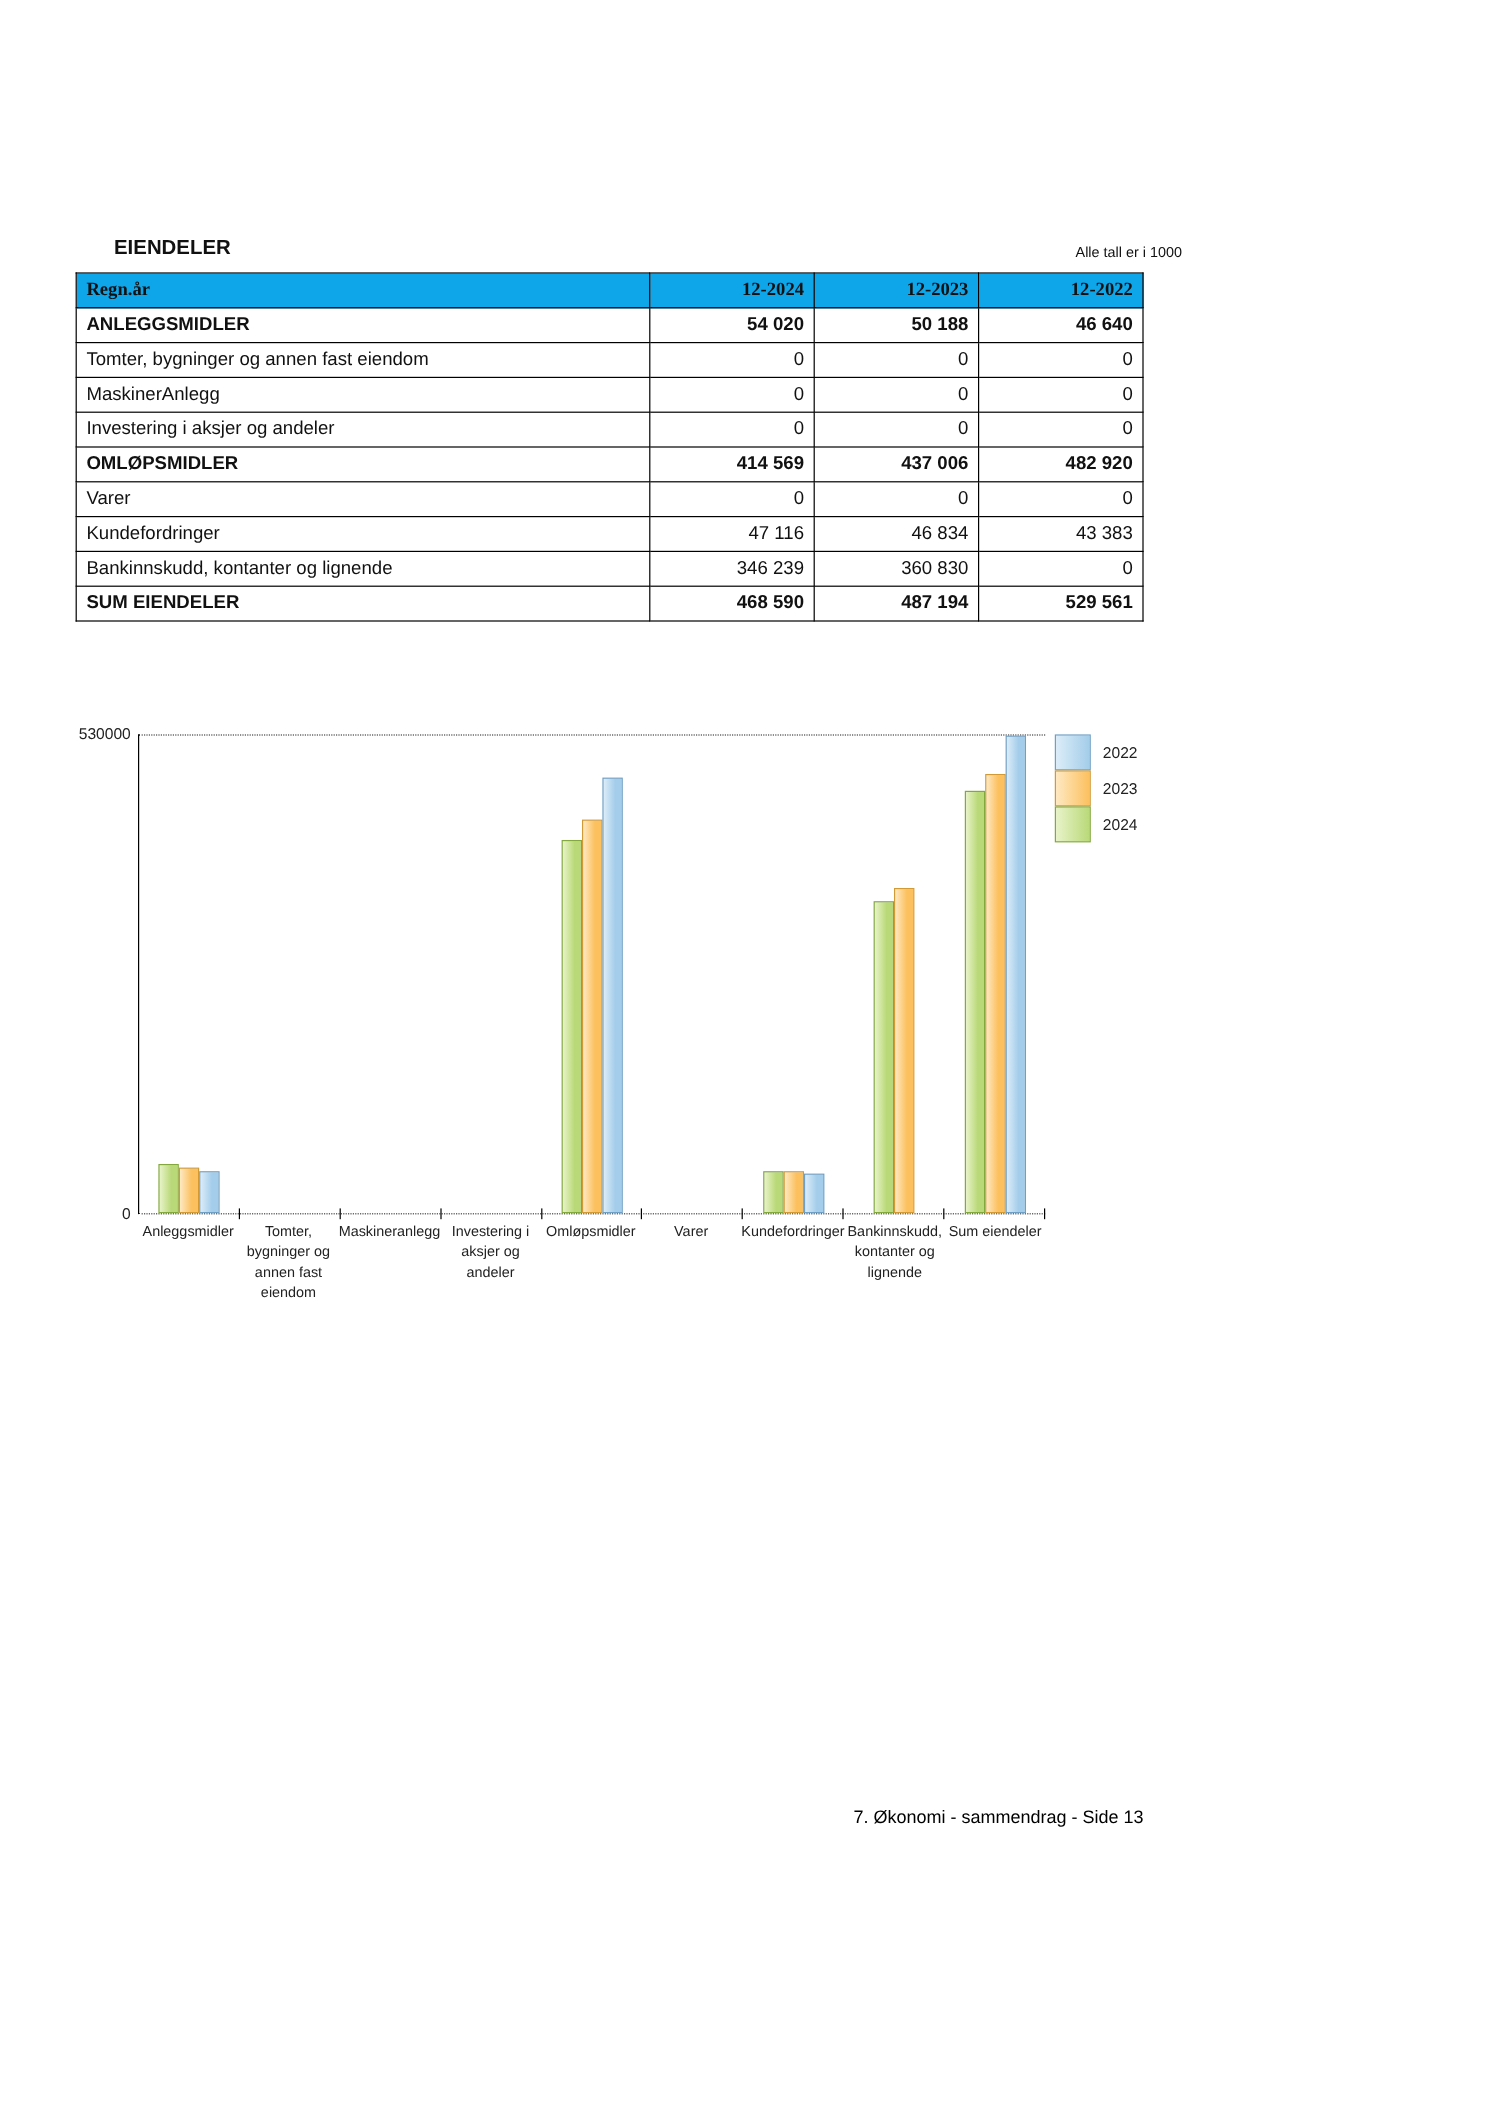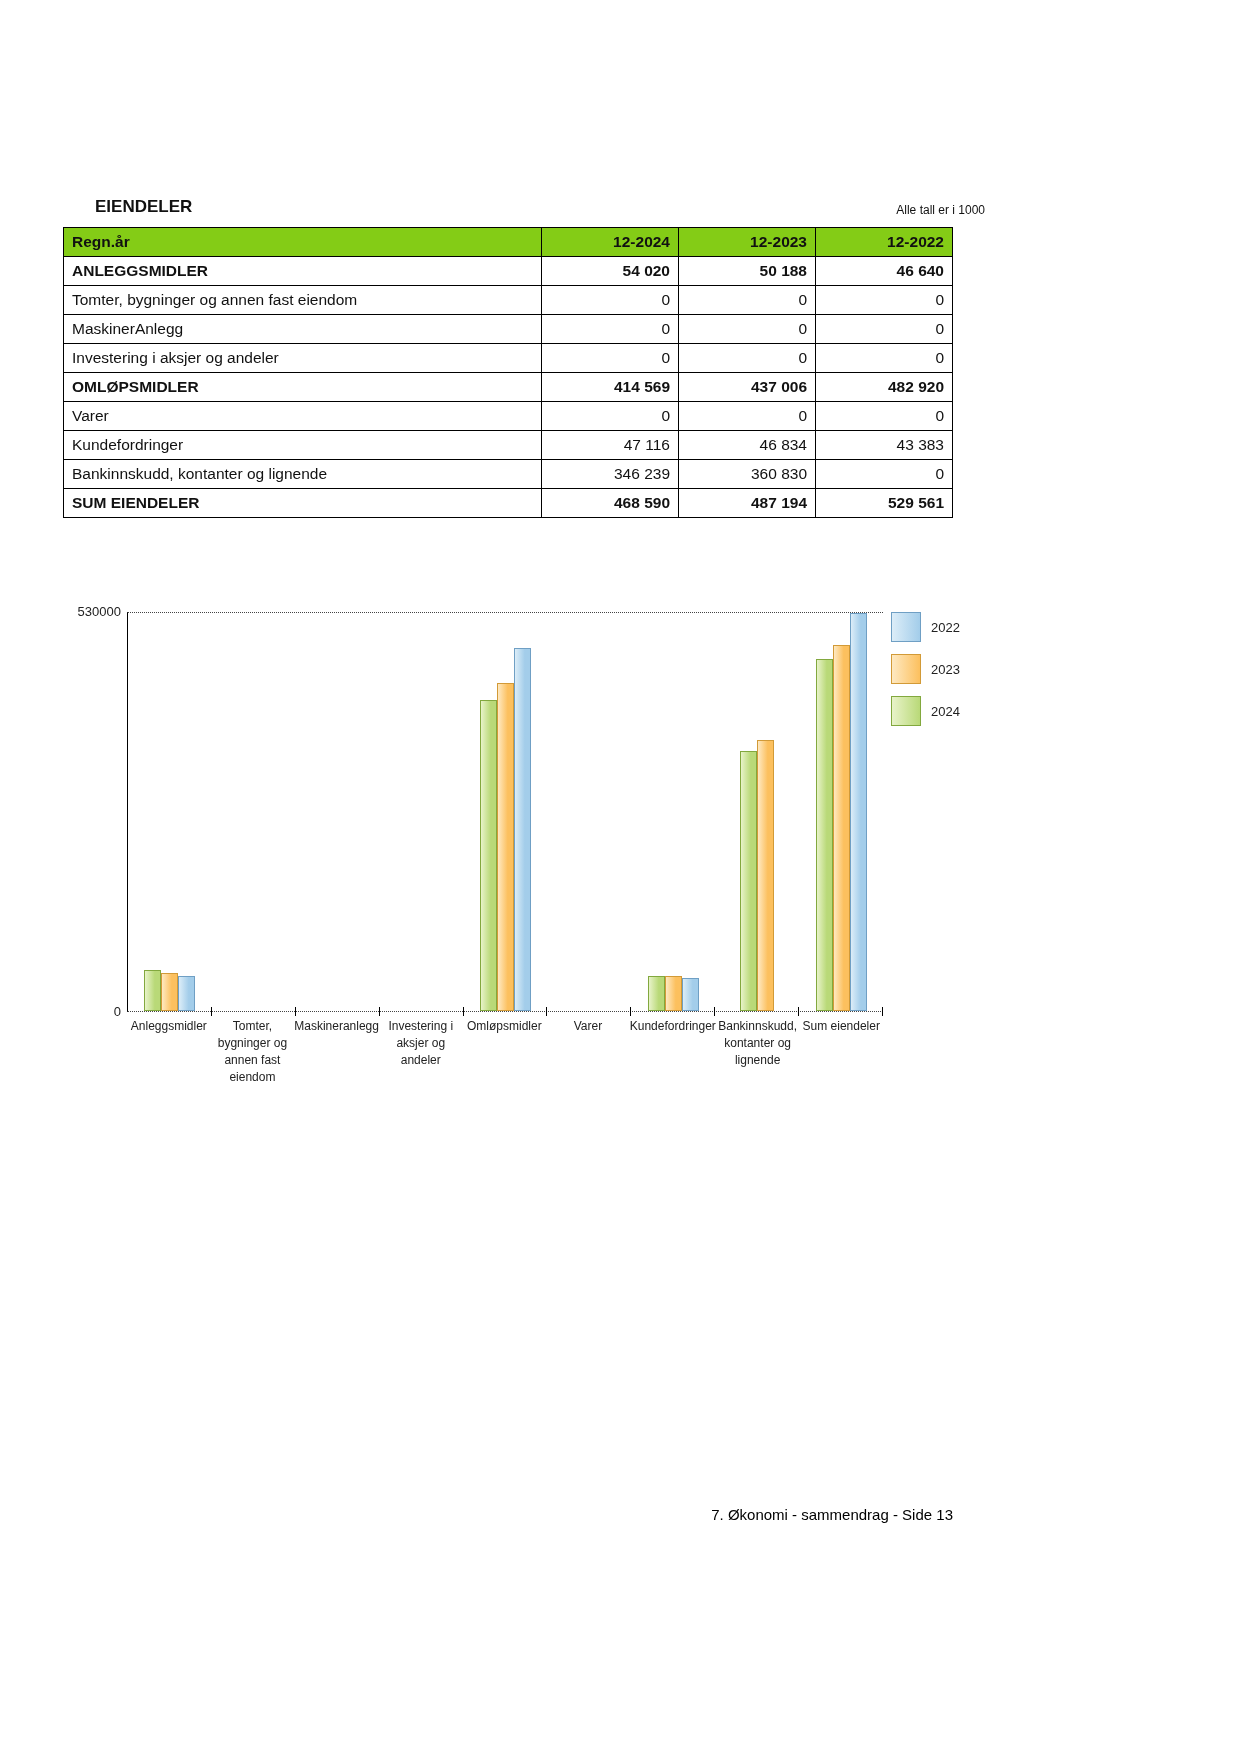--- a/index.html
+++ b/index.html
@@ -36,45 +36,45 @@
     position: absolute; top: 227px; left: 63px; width: 890px;
     border-collapse: collapse; font-size: 15.5px;
   }
   .fin-table td {
     border: 1px solid #000;
     padding: 5px 8px;
     height: 27px;
   }
   .fin-table .num { text-align: right; width: 137px; }
   .fin-table .lab { text-align: left; }
-  .fin-table .hcell { background: #84cc16; font-weight: bold; }
+  .fin-table .hcell { background: #0ea5e9; font-weight: bold; font-family: Liberation Serif, serif; }
   .fin-table tr.bold td { font-weight: bold; }
 
   
-  .chart { position: absolute; top: 600px; left: 63px; width: 980px; height: 510px; margin-left: 12px; }
+  .chart { position: absolute; top: 600px; left: 63px; width: 980px; height: 510px; }
   .ytick { position: absolute; font-size: 13px; color: #222; }
   .ytop { left: 0; top: 4px; width: 46px; text-align: right; }
   .ybottom { left: 24px; top: 404px; width: 22px; text-align: right; }
   .plot {
     position: absolute; left: 52px; top: 12px; width: 756px; height: 400px;
     border-top: 1px dotted #444;
     border-left: 1px solid #000;
     border-bottom: 1px dotted #444;
     display: flex;
   }
   .bar-group {
     flex: 1; display: flex; align-items: flex-end; justify-content: center;
   }
   .bar { width: 17px; border: 1px solid #888; }
   .tick { position: absolute; bottom: -5px; width: 1px; height: 9px; background: #000; }
   .xlabels {
     position: absolute; left: 52px; top: 418px; width: 756px; display: flex;
   }
   .xlab { flex: 1; text-align: center; font-size: 12px; line-height: 17px; color: #222; }
-  .legend { position: absolute; left: 816px; top: 12px; display: flex; flex-direction: column; gap: 12px; }
+  .legend { position: absolute; left: 816px; top: 12px; display: flex; flex-direction: column; gap: 0; }
   .legend-item { display: flex; align-items: center; gap: 10px; }
   .legend-swatch { width: 30px; height: 30px; border: 1px solid #888; display: inline-block; }
   .legend-label { font-size: 13px; color: #222; }
 
   
   .footer {
     position: absolute; top: 1506px; left: 63px; width: 890px;
     text-align: right; font-size: 15px; color: #000;
   }
 </style>

